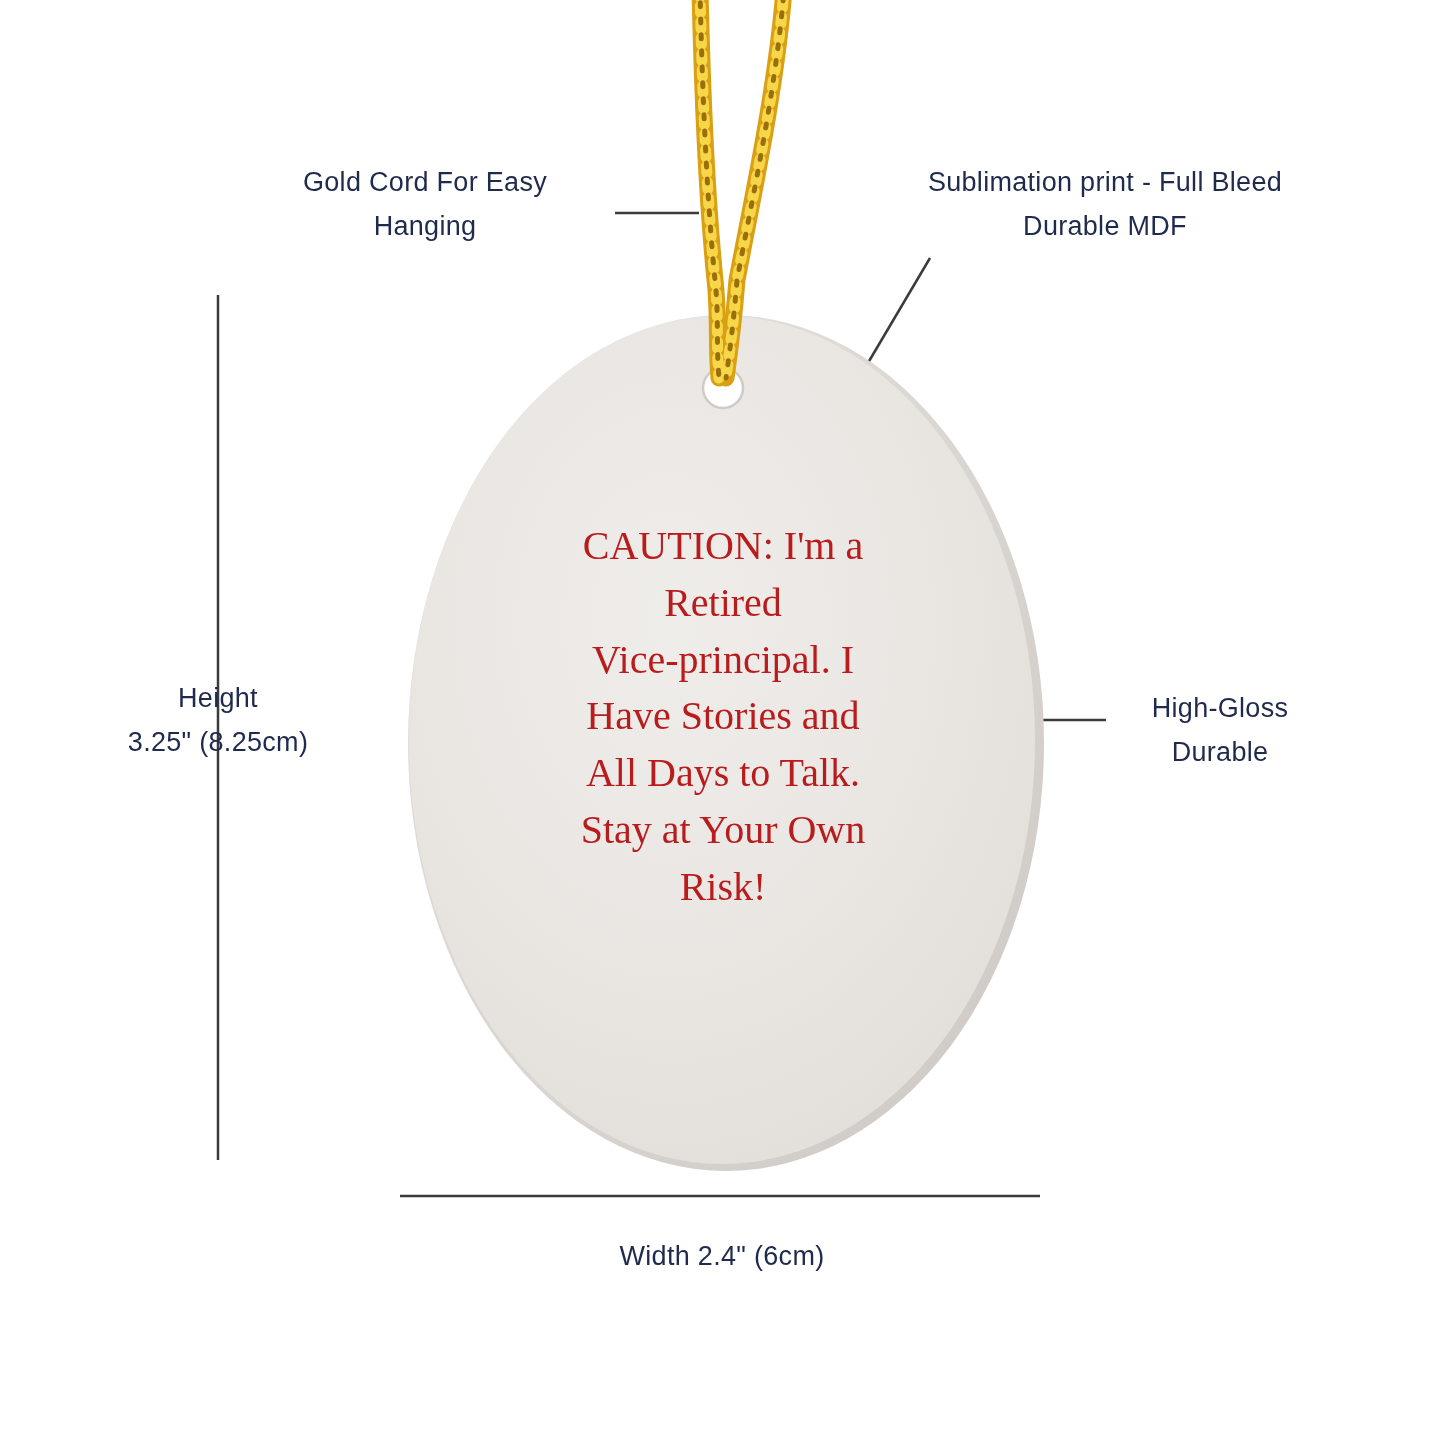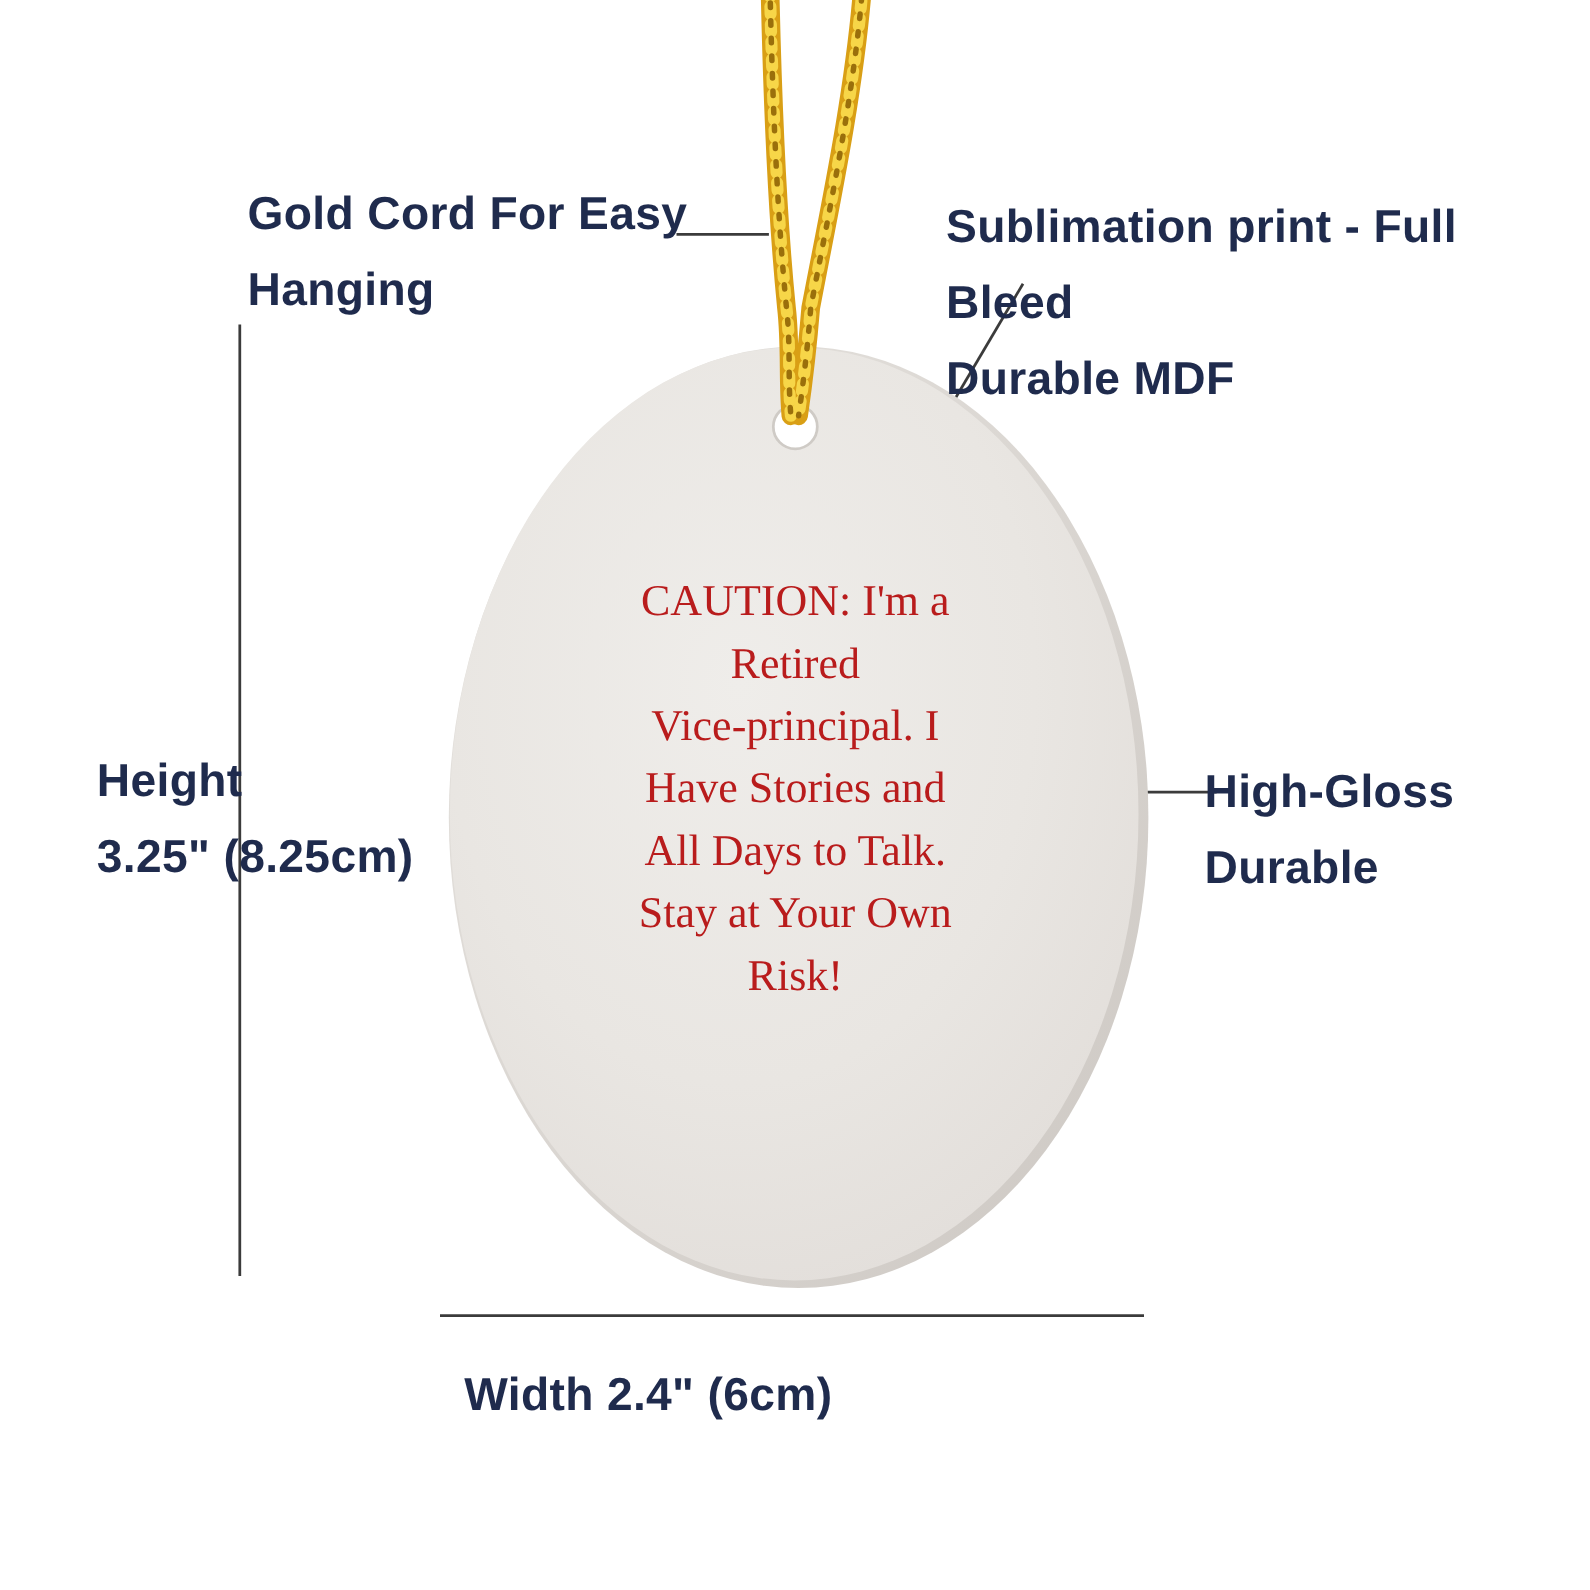--- a/index.html
+++ b/index.html
@@ -13,30 +13,30 @@
     font-family: "Liberation Sans", sans-serif;
   }
   .art {
     position: absolute;
     left: 0; top: 0;
     width: 1445px; height: 1445px;
   }
   .label {
     position: absolute;
     color: #1f2b4d;
-    font-size: 42px;
-    font-weight: 700;
+    font-size: 27px;
+    font-weight: 400;
     line-height: 1.64;
-    text-align: left;
+    text-align: center;
     white-space: pre-line;
     letter-spacing: 0.3px;
   }
   .label-cord   { left: 225px;  top: 160px;  width: 400px; }
-  .label-sub    { left: 860px;  top: 160px;  width: 530px; margin-top: 12px; }
-  .label-height { left: 88px;   top: 676px;  width: 310px; }
+  .label-sub    { left: 840px;  top: 160px;  width: 530px; }
+  .label-height { left: 63px;   top: 676px;  width: 310px; }
   .label-gloss  { left: 1095px; top: 686px;  width: 250px; }
   .label-width  { left: 422px;  top: 1234px; width: 600px; }
   .ornament-text {
     position: absolute;
     left: 478px; top: 518px; width: 490px;
     text-align: center;
     font-family: "Liberation Serif", "DejaVu Serif", serif;
     font-size: 40px;
     line-height: 1.42;
     color: #b91c1c;

